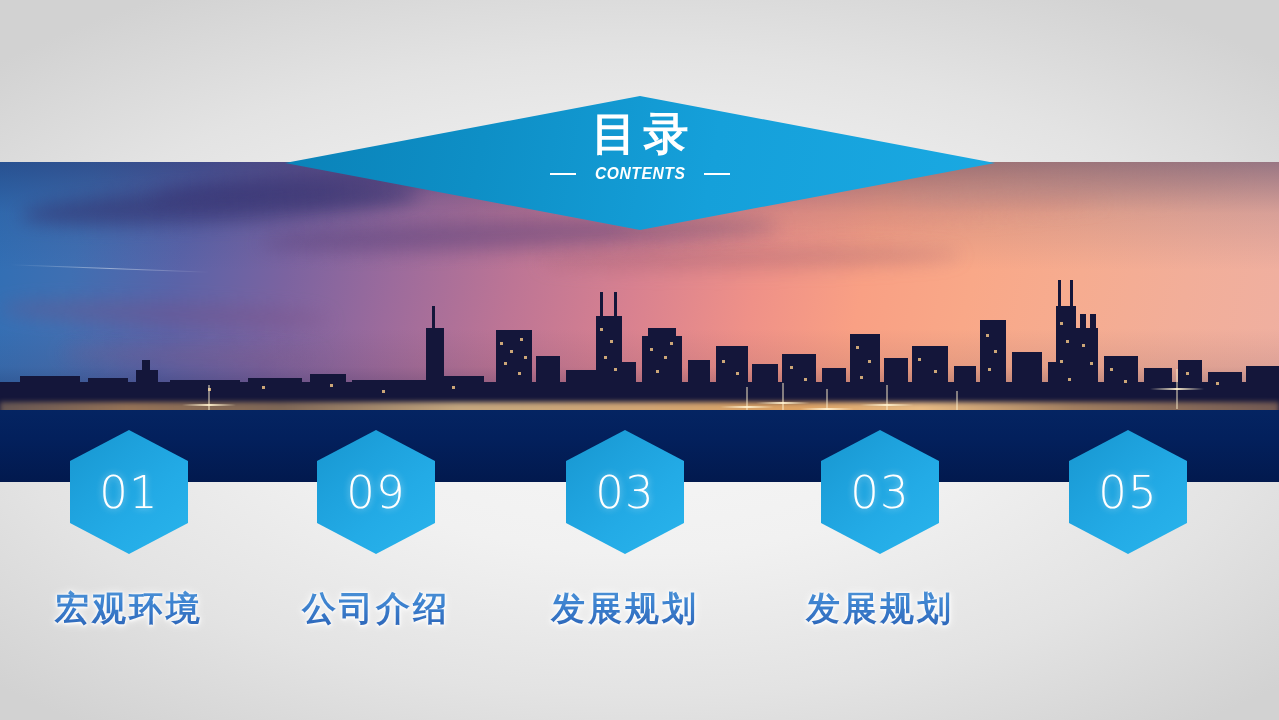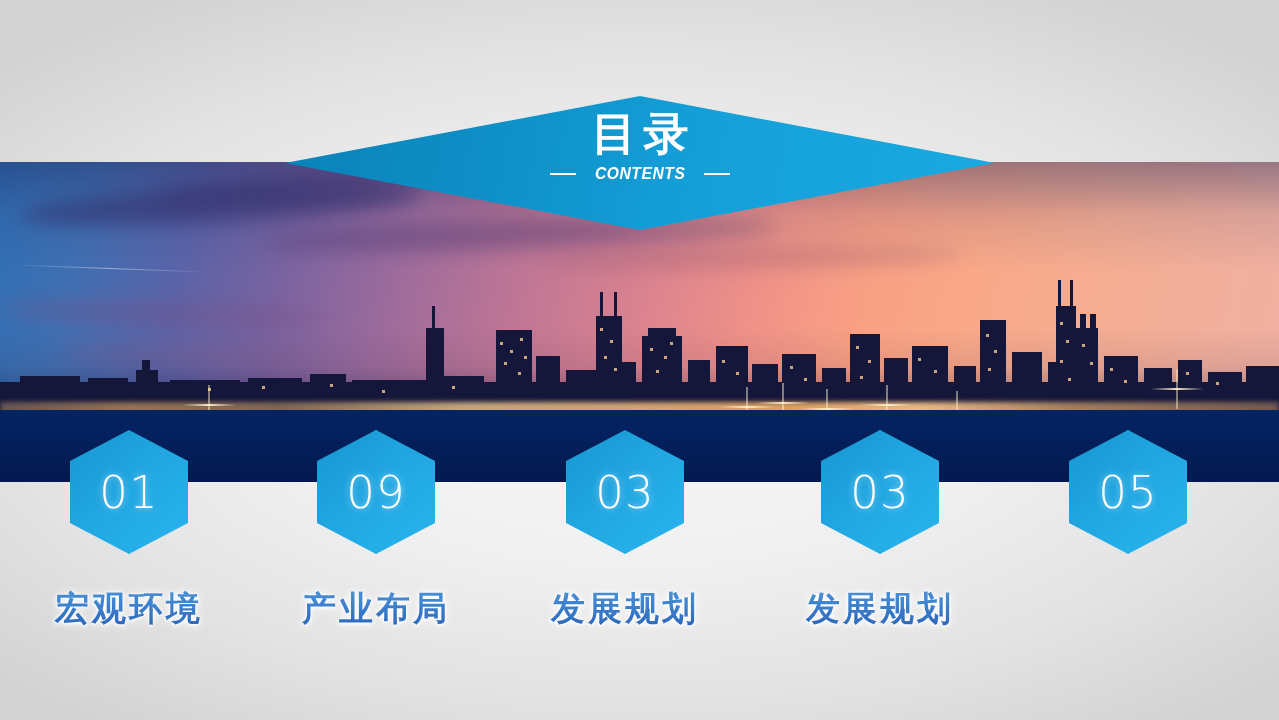--- a/index.html
+++ b/index.html
@@ -404,21 +404,21 @@
         <div class="hex-num">01</div>
       </div>
       <div class="item-label">宏观环境</div>
     </div>
 
     <div class="item" style="left:251px; top:430px;">
       <div class="hex-wrap">
         <div class="hex"></div>
         <div class="hex-num">09</div>
       </div>
-      <div class="item-label">产业布局</div>
+      <div class="item-label">公司介绍</div>
     </div>
 
     <div class="item" style="left:500px; top:430px;">
       <div class="hex-wrap">
         <div class="hex"></div>
         <div class="hex-num">03</div>
       </div>
       <div class="item-label">发展规划</div>
     </div>
 

